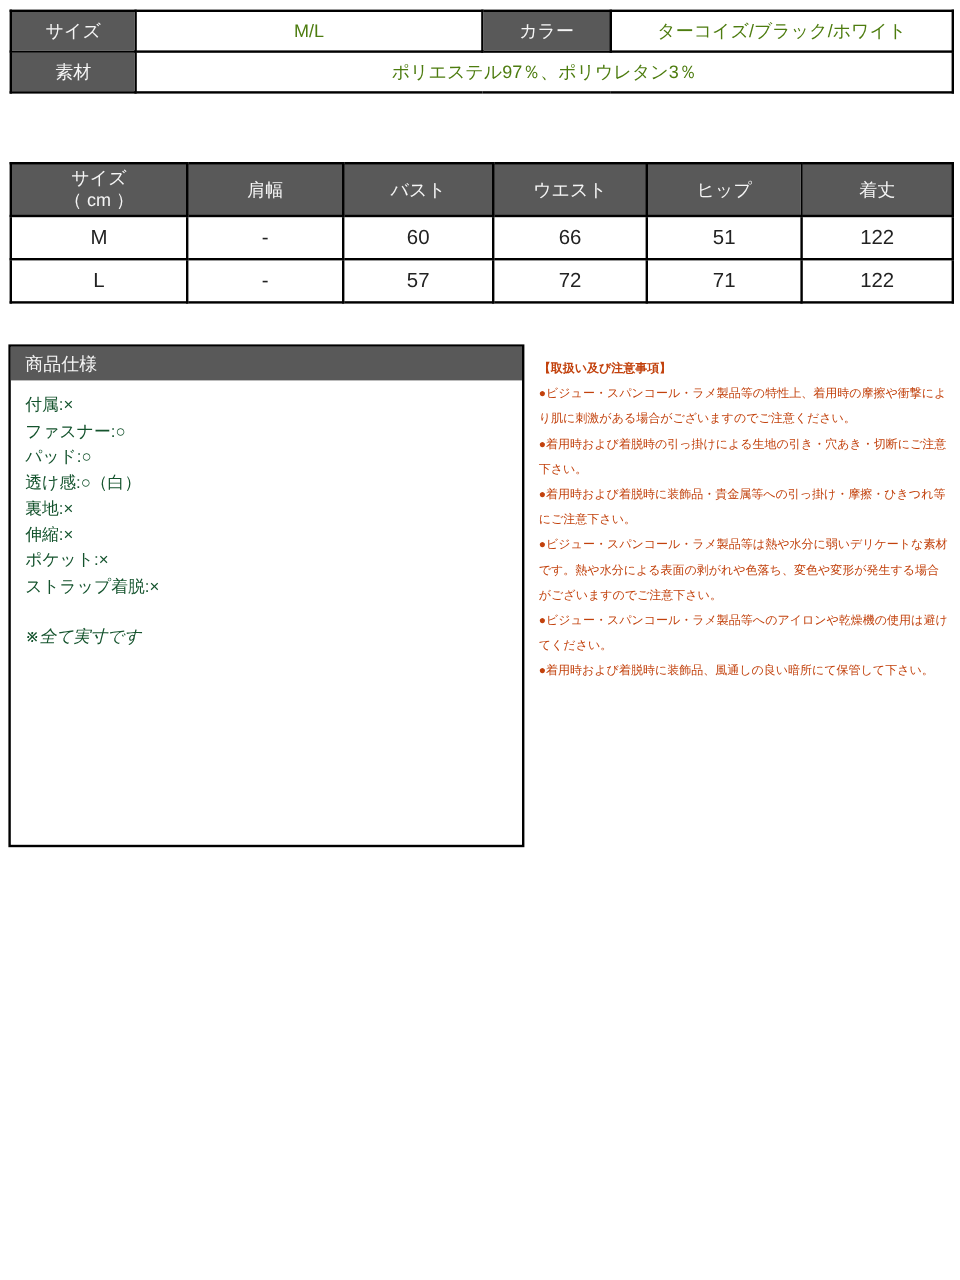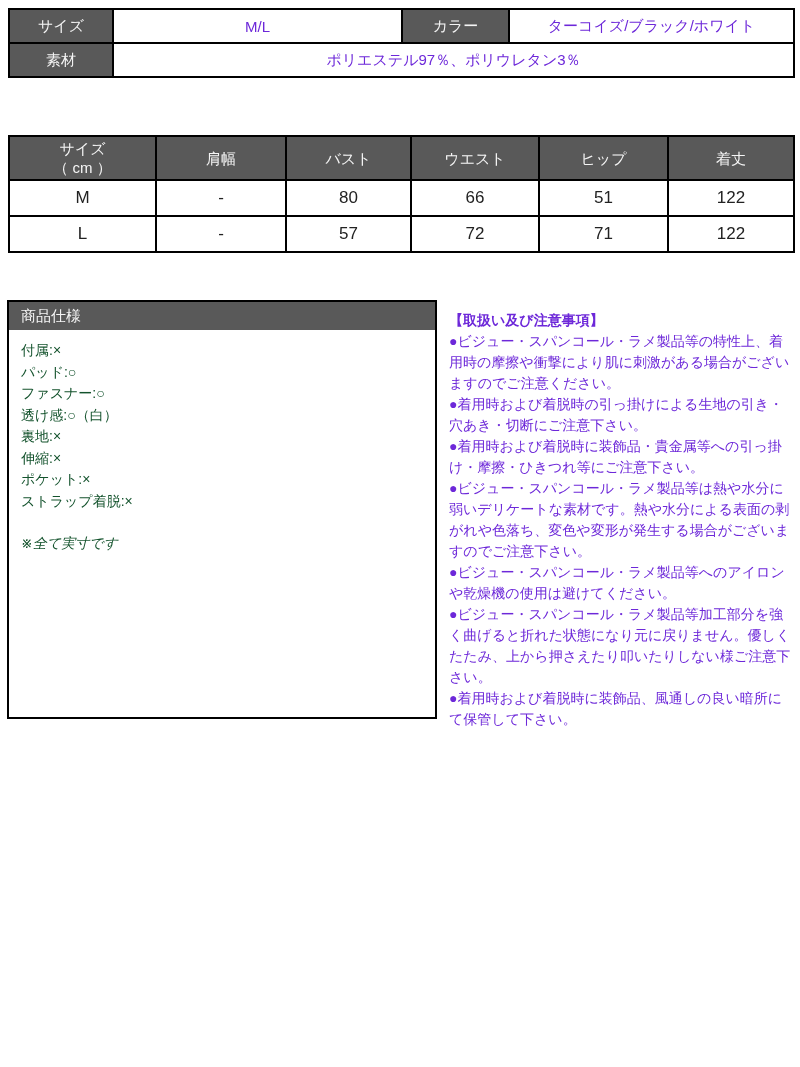--- a/index.html
+++ b/index.html
@@ -27,21 +27,21 @@
     vertical-align: middle;
     font-size: 15px;
     font-weight: normal;
     overflow: hidden;
     white-space: nowrap;
   }
   .dark-cell {
     background: #595959;
     color: #f5f5f5;
   }
-  .value-cell { color: #6d28d9; font-size: 16px; }
+  .value-cell { color: #4d7c0f; font-size: 16px; }
 
   
   table.size-table {
     border-collapse: collapse;
     table-layout: fixed;
     width: 785px;
     margin: 57px 0 0 1px;
   }
   table.size-table th, table.size-table td {
     border: 2px solid #000000;
@@ -61,21 +61,21 @@
   table.size-table td {
     height: 36px;
     font-size: 17px;
     color: #222222;
   }
 
   
   .lower {
     display: flex;
     align-items: flex-start;
-    margin-top: 47px;
+    margin-top: 34px;
   }
   .spec-box {
     width: 430px;
     height: 419px;
     border: 2px solid #000000;
     background: #ffffff;
     flex: none;
   }
   .spec-box-header {
     height: 28px;
@@ -91,23 +91,23 @@
     font-size: 14px;
     line-height: 21.5px;
     color: #14532d;
   }
   .spec-note { margin-top: 21px; font-style: italic; }
 
   .precautions {
     margin-left: 12px;
     width: 349px;
     padding-top: 10px;
-    font-size: 14px;
+    font-size: 10px;
     line-height: 21px;
-    color: #6d28d9;
+    color: #c2410c;
   }
   .precautions-title {
     font-weight: bold;
     margin: 0;
   }
   .precautions p.bullet { margin: 0; }
 </style>
 </head>
 <body>
 
@@ -151,21 +151,21 @@
       </th>
       <th>肩幅</th>
       <th>バスト</th>
       <th>ウエスト</th>
       <th>ヒップ</th>
       <th>着丈</th>
     </tr>
     <tr>
       <td>M</td>
       <td>-</td>
-      <td>80</td>
+      <td>60</td>
       <td>66</td>
       <td>51</td>
       <td>122</td>
     </tr>
     <tr>
       <td>L</td>
       <td>-</td>
       <td>57</td>
       <td>72</td>
       <td>71</td>
@@ -173,36 +173,35 @@
     </tr>
   </tbody>
     </table>
 
   <div class="lower">
 
     <div class="spec-box">
       <div class="spec-box-header">商品仕様</div>
       <div class="spec-box-body">
         <div>付属:×</div>
+        <div>ファスナー:○</div>
         <div>パッド:○</div>
-        <div>ファスナー:○</div>
         <div>透け感:○（白）</div>
         <div>裏地:×</div>
         <div>伸縮:×</div>
         <div>ポケット:×</div>
         <div>ストラップ着脱:×</div>
         <div class="spec-note">※全て実寸です</div>
       </div>
     </div>
 
     <div class="precautions">
       <p class="precautions-title">【取扱い及び注意事項】</p>
       <p class="bullet">●ビジュー・スパンコール・ラメ製品等の特性上、着用時の摩擦や衝撃により肌に刺激がある場合がございますのでご注意ください。</p>
       <p class="bullet">●着用時および着脱時の引っ掛けによる生地の引き・穴あき・切断にご注意下さい。</p>
       <p class="bullet">●着用時および着脱時に装飾品・貴金属等への引っ掛け・摩擦・ひきつれ等にご注意下さい。</p>
       <p class="bullet">●ビジュー・スパンコール・ラメ製品等は熱や水分に弱いデリケートな素材です。熱や水分による表面の剥がれや色落ち、変色や変形が発生する場合がございますのでご注意下さい。</p>
       <p class="bullet">●ビジュー・スパンコール・ラメ製品等へのアイロンや乾燥機の使用は避けてください。</p>
-      <p class="bullet">●ビジュー・スパンコール・ラメ製品等加工部分を強く曲げると折れた状態になり元に戻りません。優しくたたみ、上から押さえたり叩いたりしない様ご注意下さい。</p>
       <p class="bullet">●着用時および着脱時に装飾品、風通しの良い暗所にて保管して下さい。</p>
     </div>
 
   </div>
 </div>
 
 </body></html>

